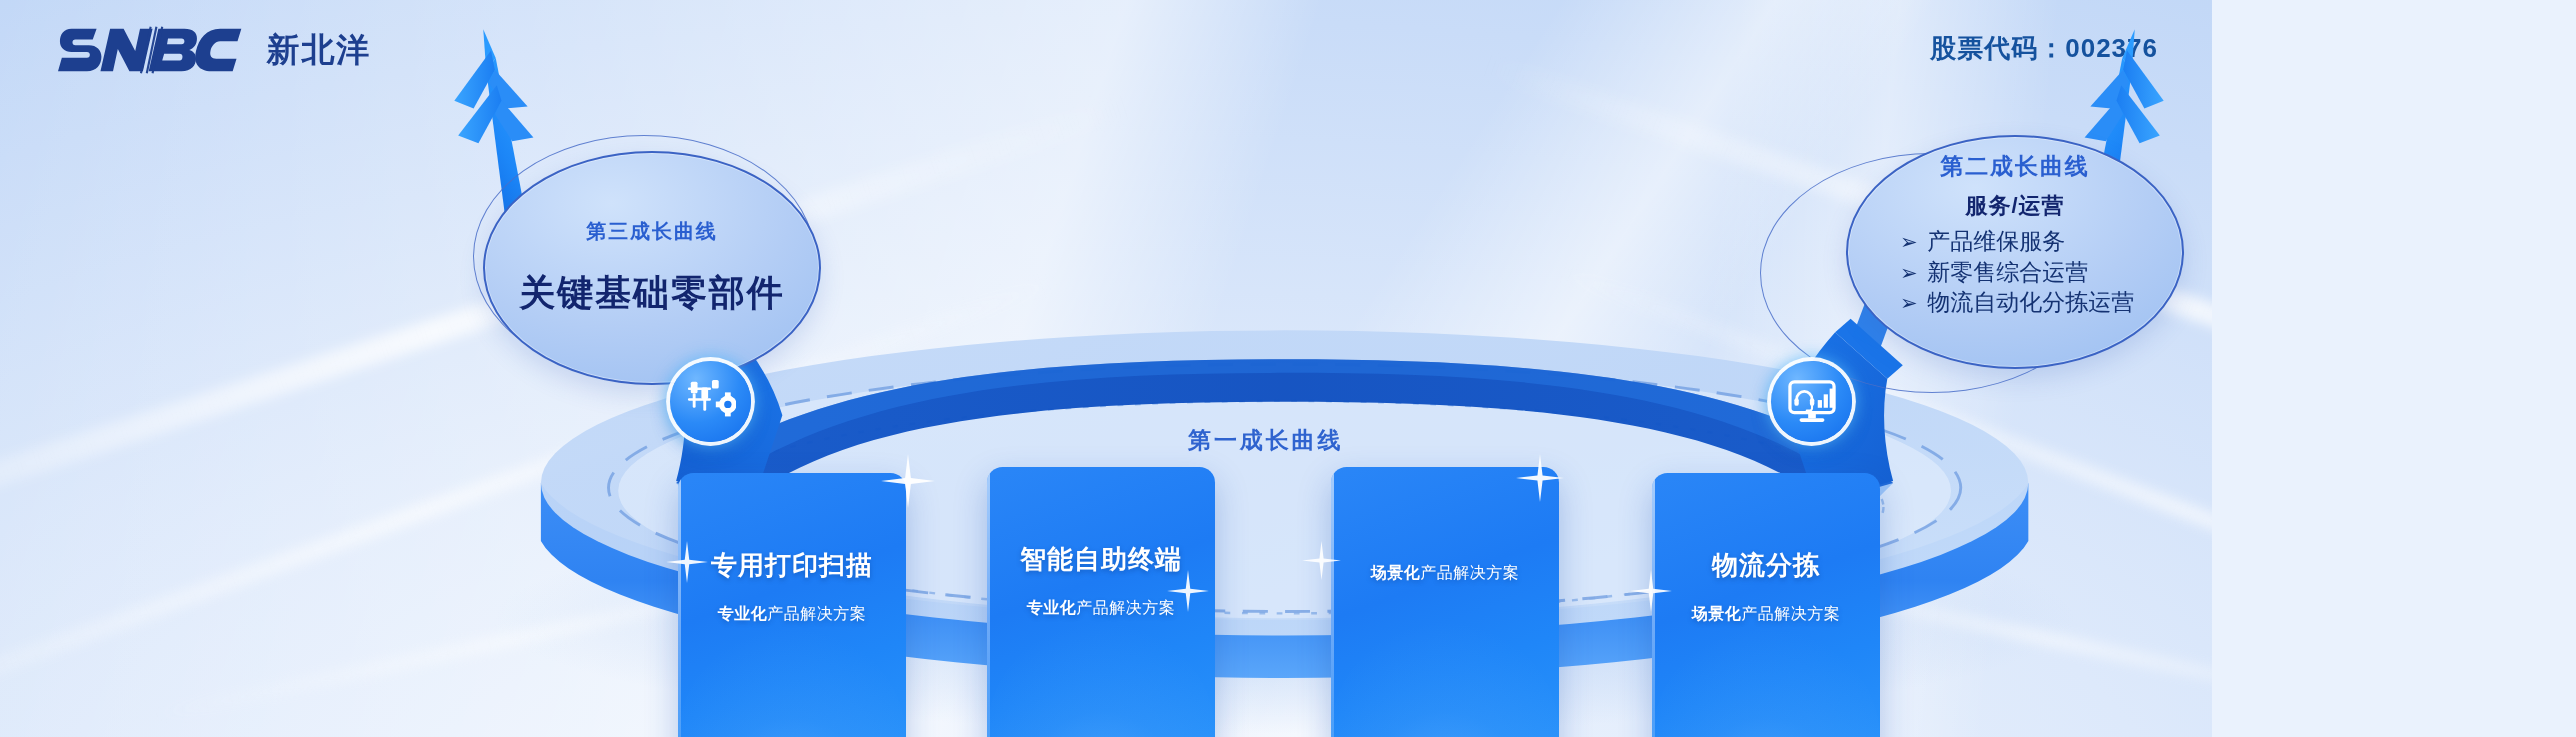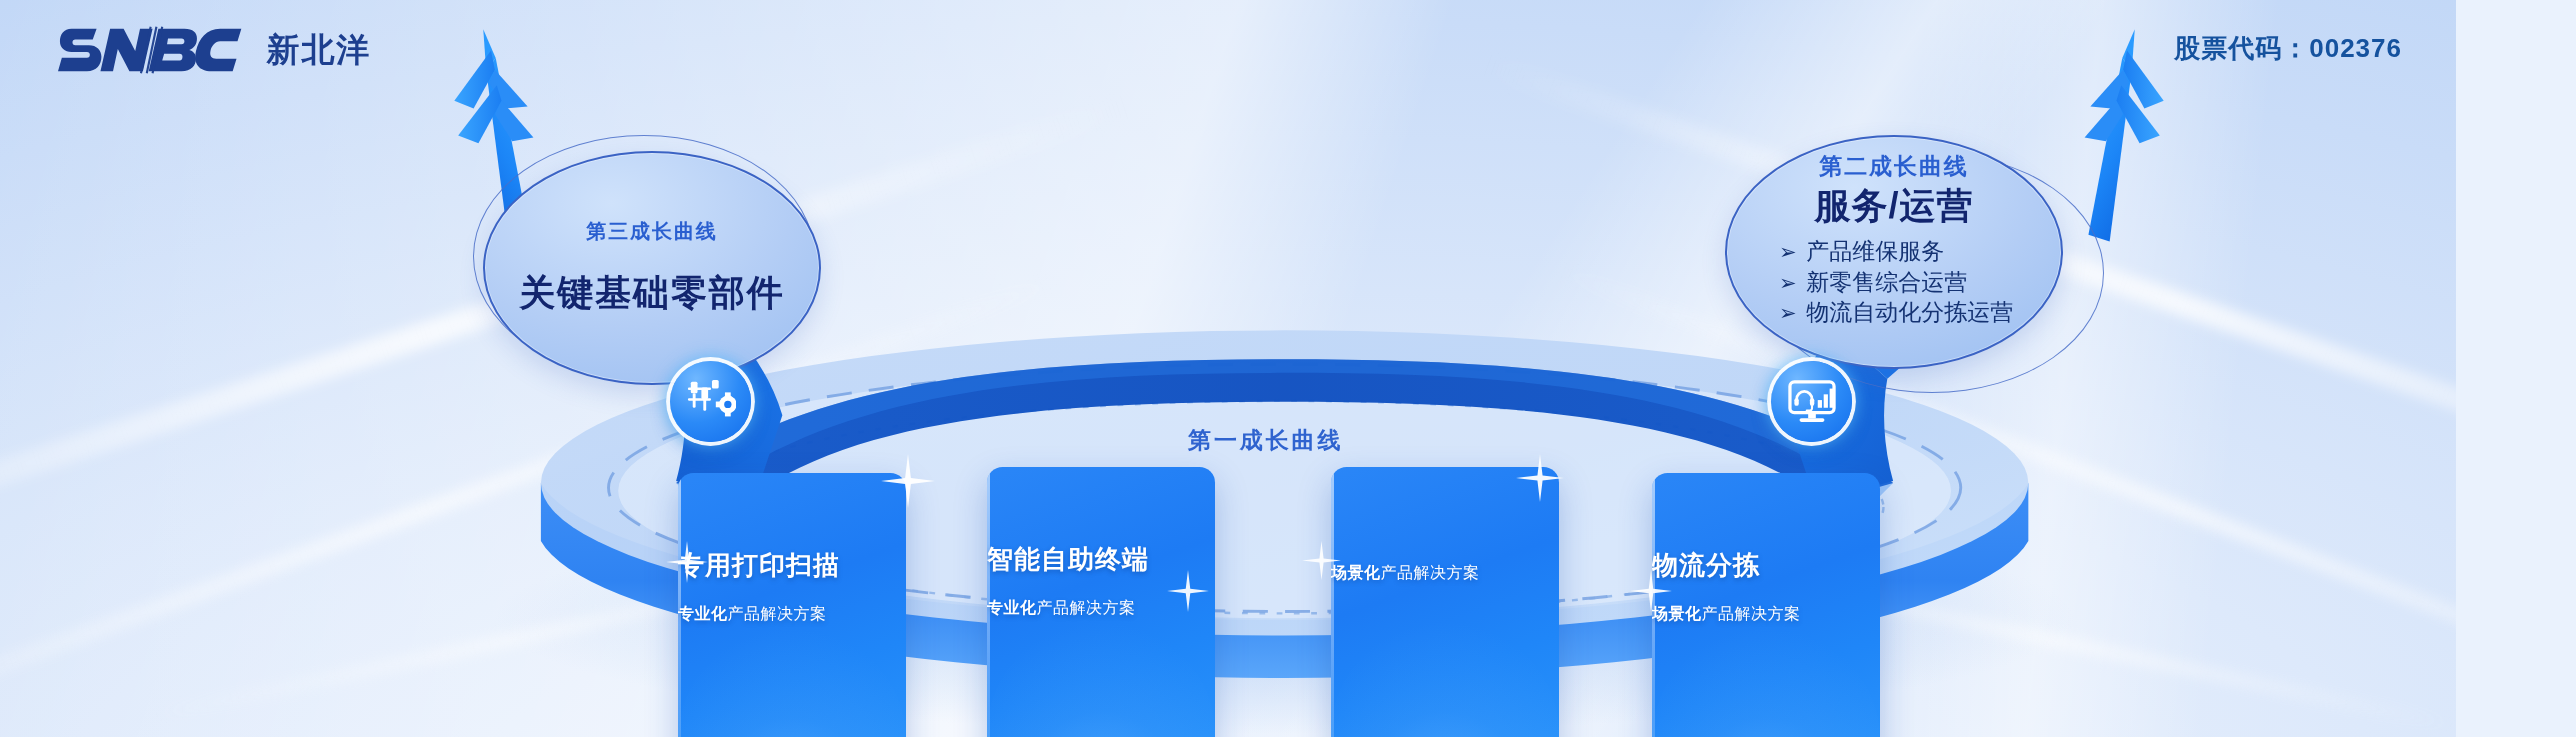--- a/index.html
+++ b/index.html
@@ -1,21 +1,21 @@
 <!DOCTYPE html>
 <html><head>
 <meta charset="utf-8">
 <style>
   html,body{margin:0;padding:0;}
   body{
     width:2576px;height:738px;overflow:hidden;
     font-family:"Liberation Sans","DejaVu Sans",sans-serif;
     background:#eaf2fd;
   }
-  #stage{position:relative;width:2456px;height:738px;overflow:hidden;
+  #stage{position:relative;width:2212px;height:738px;overflow:hidden;
     background:
       linear-gradient(108deg, rgba(255,255,255,0.00) 0%, rgba(255,255,255,0.55) 46%, rgba(255,255,255,0.0) 54%),
       linear-gradient(123deg, rgba(255,255,255,0.0) 58%, rgba(255,255,255,0.50) 66%, rgba(255,255,255,0.0) 72%),
       linear-gradient(96deg,  rgba(255,255,255,0.0) 76%, rgba(255,255,255,0.45) 83%, rgba(255,255,255,0.0) 90%),
       radial-gradient(120% 150% at 50% 115%, #eff5fe 0%, #dde9fb 40%, #c9dcf8 75%, #bcd4f6 100%),
       linear-gradient(180deg,#e9f1fd 0%,#dce9fb 55%,#cbddf8 100%);
   }
 
   
   .streak{position:absolute;background:linear-gradient(90deg,rgba(255,255,255,0) 0%,rgba(255,255,255,.75) 50%,rgba(255,255,255,0) 100%);
@@ -32,23 +32,23 @@
     border:2.9px solid #3b63c4;
     box-shadow:0 0 0 1px rgba(255,255,255,.35) inset, 0 9.7px 25px rgba(60,100,190,.18);
     display:flex;flex-direction:column;align-items:center;z-index:40;}
   .bubble-ring{position:absolute;border-radius:50%;border:1.9px solid #4a6fc9;opacity:.85;z-index:39;}
 
   #bubble-left{left:483px;top:151px;width:334px;height:230px;justify-content:center;}
   #bubble-left .sub{font-size:20px;color:#2a5fd0;font-weight:bold;letter-spacing:1.9px;}
   #bubble-left .main{font-size:36px;color:#12256e;font-weight:bold;letter-spacing:1.9px;margin-top:24px;}
   #ring-left{left:473px;top:135px;width:340px;height:241px;}
 
-  #bubble-right{left:1725px;top:135px;width:338px;height:234px;justify-content:flex-start;padding-top:13.5px;box-sizing:border-box;}
+  #bubble-right{left:1846px;top:135px;width:338px;height:234px;justify-content:flex-start;padding-top:13.5px;box-sizing:border-box;}
   #bubble-right .sub{font-size:23px;color:#2a5fd0;font-weight:bold;letter-spacing:1.9px;}
-  #bubble-right .main{font-size:36px;color:#12256e;font-weight:bold;letter-spacing:1px;margin-top:0;}
+  #bubble-right .main{font-size:22px;color:#12256e;font-weight:bold;letter-spacing:1px;margin-top:9px;}
   #bubble-right .list{margin-top:5.8px;width:100%;padding-left:52px;box-sizing:border-box;}
   #bubble-right .li{font-size:23px;color:#143272;line-height:1.32;display:flex;gap:9.7px;align-items:baseline;}
   #bubble-right .li .ar{color:#143272;font-size:21px;}
   #ring-right{left:1760px;top:153px;width:342px;height:238px;}
 
   
   .arrowwrap{position:absolute;z-index:35;}
 
   
   #platform{position:absolute;left:0;top:0;width:2576px;height:738px;z-index:10;pointer-events:none;}
@@ -58,21 +58,21 @@
 
   
   .card{position:absolute;width:228px;height:319px;border-radius:15.5px;z-index:45;
     background:linear-gradient(160deg,#2a86f7 0%,#1d7bf4 38%,#1f86f8 62%,#2c96fb 100%);
     box-shadow:0 13.5px 33px rgba(25,80,180,.28);
     overflow:hidden;}
   .card .glow{position:absolute;left:0;right:0;bottom:-58px;height:222px;border-radius:50% 50% 0 0;
     background:radial-gradient(70% 100% at 50% 100%, rgba(120,190,255,.55) 0%, rgba(80,165,250,.18) 60%, rgba(80,165,250,0) 100%);}
   .card .edge{position:absolute;left:0;top:0;width:2.9px;height:100%;
     background:linear-gradient(180deg,rgba(255,255,255,.85),rgba(255,255,255,.15));opacity:.7;}
-  .card .txt{position:absolute;left:0;right:0;top:75px;text-align:left;color:#fff;}
+  .card .txt{position:absolute;left:0;right:0;top:75px;text-align:center;color:#fff;}
   .card .t1{font-size:26px;font-weight:bold;letter-spacing:1px;text-shadow:0 1.9px 4.8px rgba(0,40,110,.35);}
   .card .t2{font-size:16px;margin-top:21px;letter-spacing:0.5px;text-shadow:0 1.9px 4.8px rgba(0,40,110,.3);}
   .card .t2 b{font-weight:bold;}
   .spark{position:absolute;z-index:46;pointer-events:none;}
 
   
   .iconbadge{position:absolute;width:81px;height:81px;border-radius:50%;z-index:50;
     background:radial-gradient(120% 120% at 32% 22%,#6fb7ff 0%,#2b8af7 45%,#0a63e8 100%);
     box-shadow:0 0 0 3.9px rgba(255,255,255,.92), 0 0 15.5px 3.9px rgba(90,190,255,.75), 0 7.7px 19.3px rgba(10,70,170,.35);
     display:flex;align-items:center;justify-content:center;}

